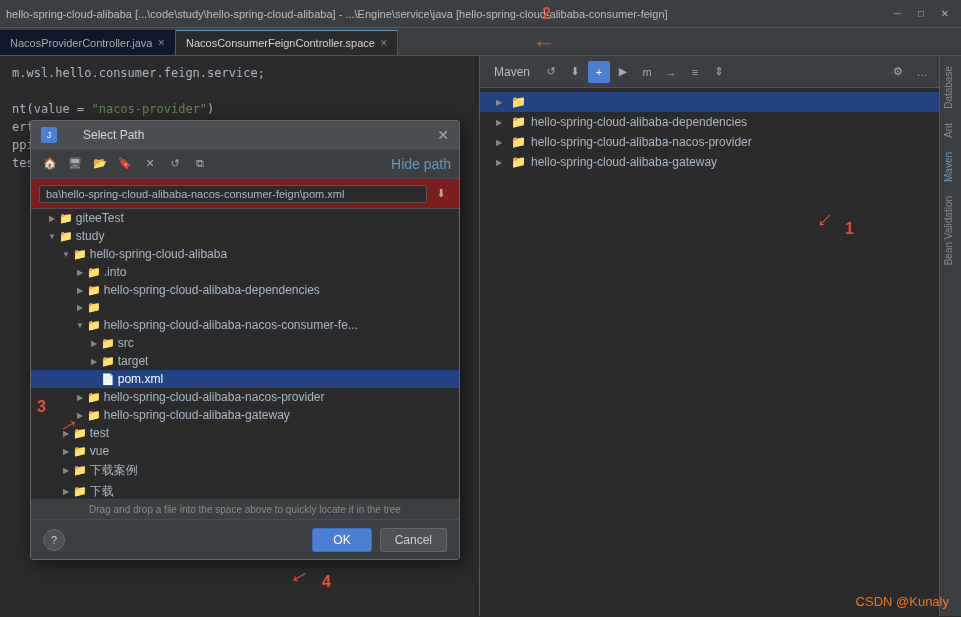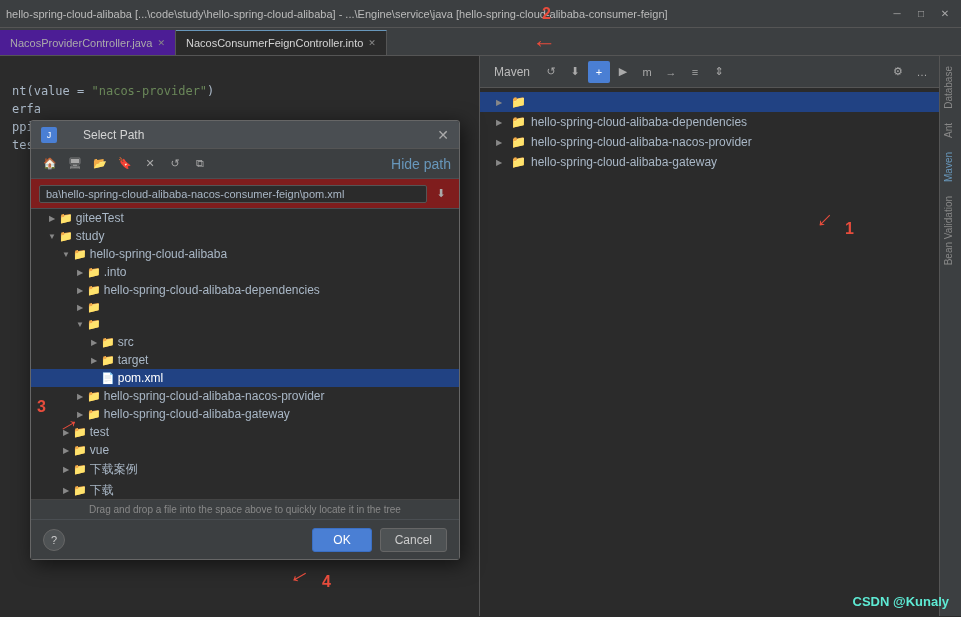--- a/index.html
+++ b/index.html
@@ -54,21 +54,21 @@
       background: #3c3f41;
       display: flex;
       align-items: flex-end;
       border-bottom: 1px solid #555;
     }
     .tab {
       height: 25px;
       padding: 0 10px;
       display: flex;
       align-items: center;
-      background: #4c1d95;
+      background: #0f172a;
       border-right: 1px solid #555;
       font-size: 11px;
       color: #aaa;
       cursor: pointer;
       gap: 5px;
     }
     .tab.active {
       background: #2b2b2b;
       color: #d4d4d4;
       border-top: 1px solid #6897bb;
@@ -394,23 +394,23 @@
       font-weight: bold;
       pointer-events: none;
       z-index: 200;
     }
 
     
     .watermark {
       position: absolute;
       bottom: 8px;
       right: 12px;
-      color: #5eead4;
+      color: #f97316;
       font-size: 13px;
-      font-weight: bold;
+      font-weight: normal;
       z-index: 300;
     }
 
     
     ::-webkit-scrollbar { width: 6px; }
     ::-webkit-scrollbar-track { background: #2b2b2b; }
     ::-webkit-scrollbar-thumb { background: #555; border-radius: 3px; }
   </style>
 </head>
 <body>
@@ -423,29 +423,30 @@
     <div class="icon-btn">✕</div>
   </div>
 </div>
 
 <div class="tab-bar">
   <div class="tab">
     <span>NacosProviderController.java</span>
     <span class="tab-close">✕</span>
   </div>
   <div class="tab active">
-    <span>NacosConsumerFeignController.into</span>
+    <span>NacosConsumerFeignController.space</span>
     <span class="tab-close">✕</span>
   </div>
 </div>
 
 <div class="main-area">
 
   <div class="editor-area">
     <div class="editor-content">
+      <div class="code-line">m.wsl.hello.consumer.feign.service;</div>
       <div class="code-line">&nbsp;</div>
       <div class="code-line">nt(value = <span class="code-string">"nacos-provider"</span>)</div>
       <div class="code-line">erfa</div>
       <div class="code-line">pping</div>
       <div class="code-line">test</div>
     </div>
   </div>
 
   <div class="right-panel">
 
@@ -561,20 +562,21 @@
       <div class="tree-item">
         <span class="tree-indent" style="width:42px"></span>
         <span class="tree-arrow">▶</span>
         <span class="tree-icon folder-color">📁</span>
       </div>
 
       <div class="tree-item">
         <span class="tree-indent" style="width:42px"></span>
         <span class="tree-arrow">▼</span>
         <span class="tree-icon folder-color">📁</span>
+        <span>hello-spring-cloud-alibaba-nacos-consumer-fe...</span>
       </div>
 
       <div class="tree-item">
         <span class="tree-indent" style="width:56px"></span>
         <span class="tree-arrow">▶</span>
         <span class="tree-icon folder-color">📁</span>
         <span>src</span>
       </div>
 
       <div class="tree-item">

